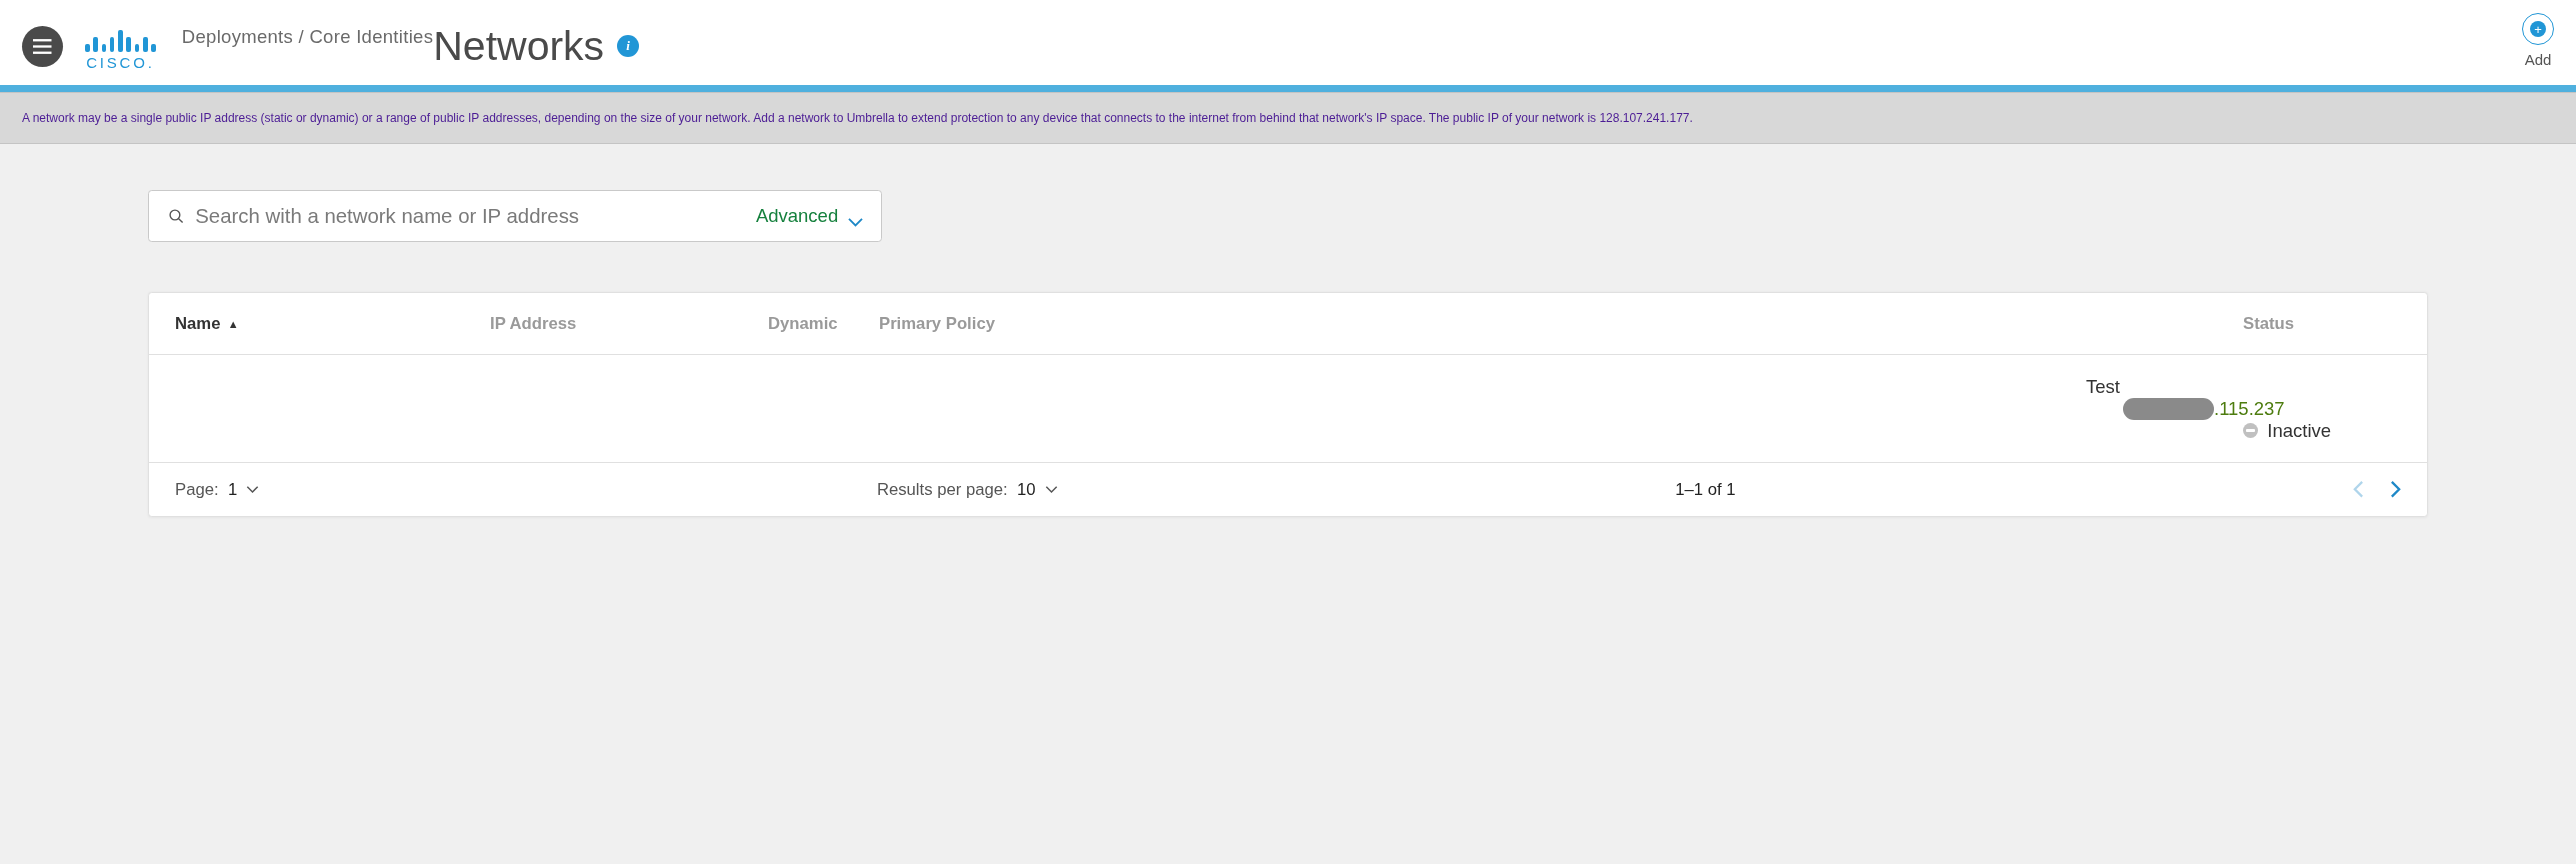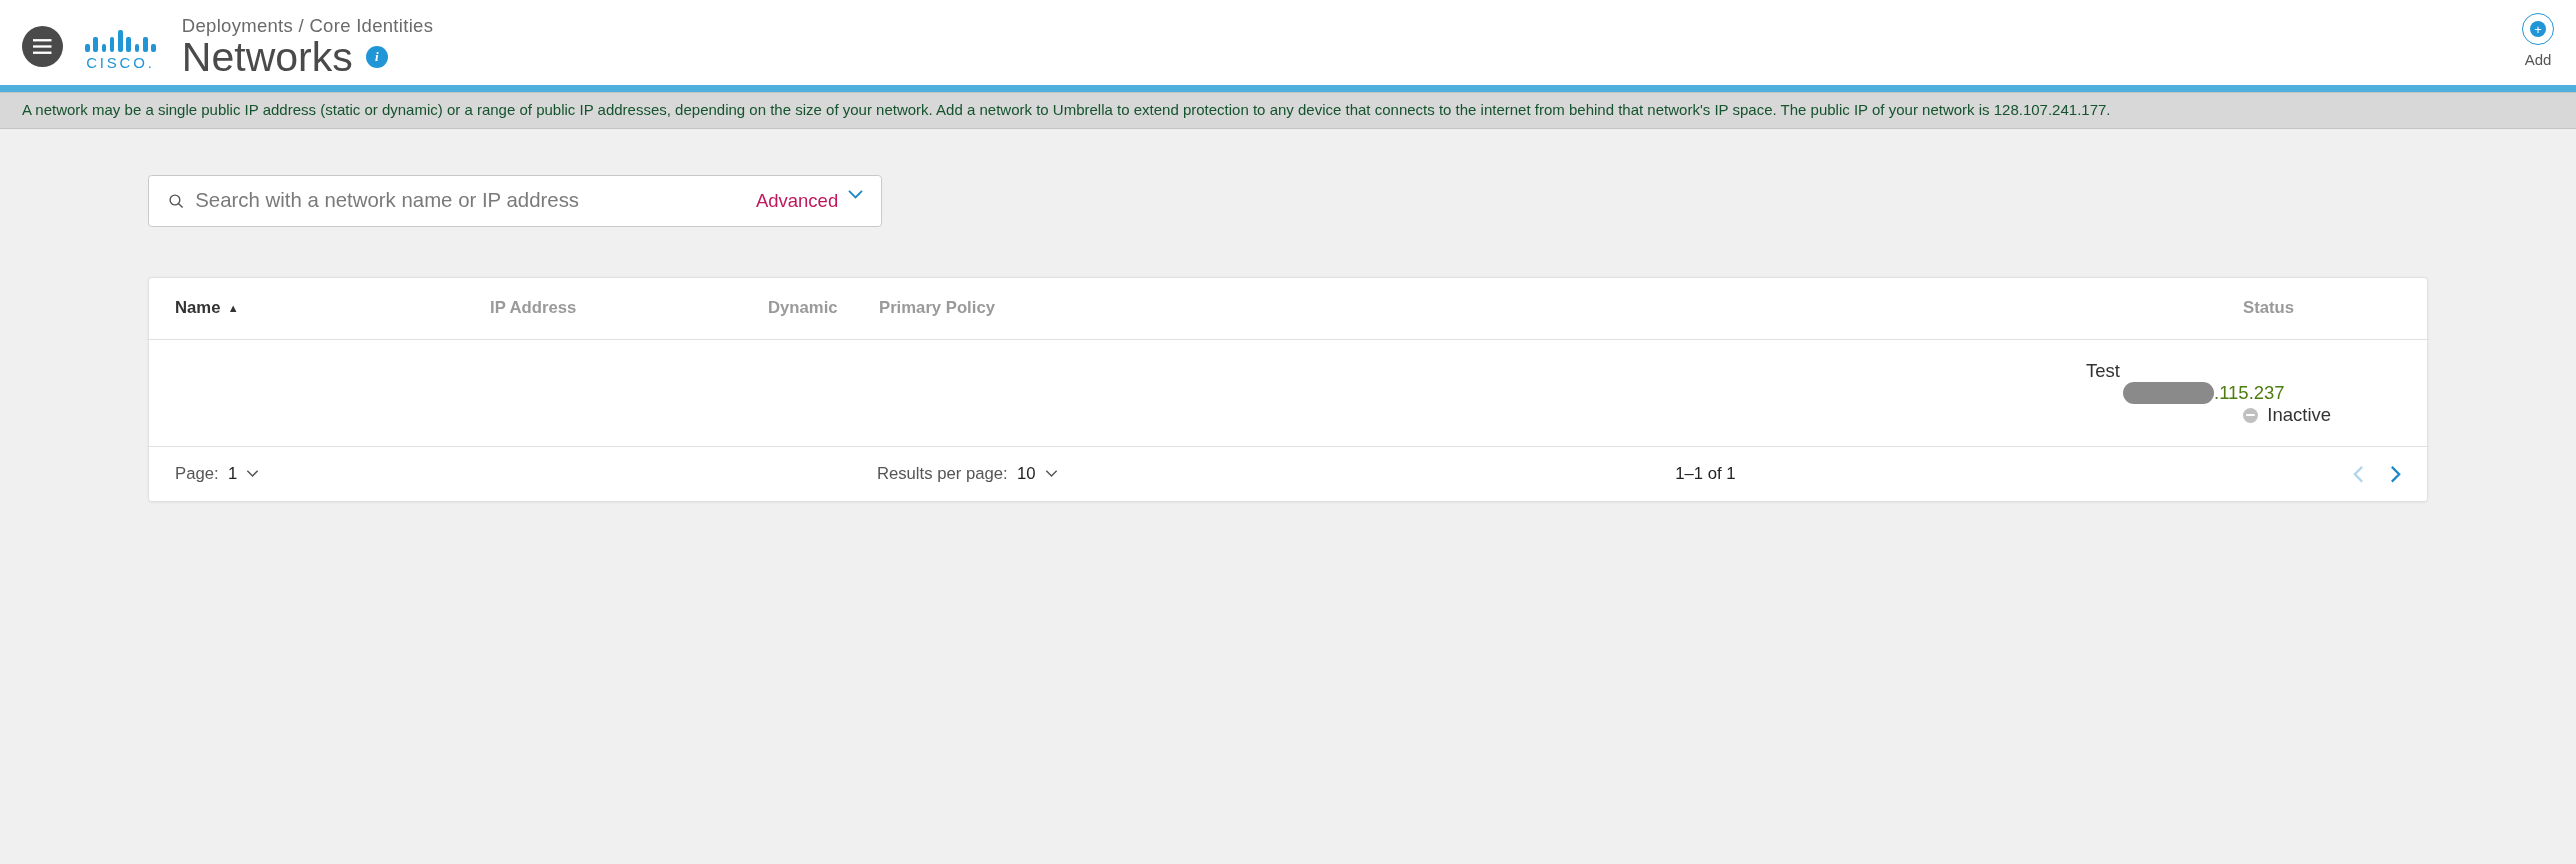--- a/index.html
+++ b/index.html
@@ -49,21 +49,21 @@
       width: 4.6px;
       background: #2196d6;
       border-radius: 1.9px;
     }
     .cisco-text {
       font-size: 15px;
       letter-spacing: 2.8px;
       color: #2196d6;
       font-weight: 400;
     }
-    .header-text { display: flex; flex-direction: column; }
+    .header-text { display: flex; flex-direction: row; }
     .breadcrumb {
       font-size: 18.5px;
       color: #6a6a6a;
       font-weight: 300;
       letter-spacing: 0.3px;
     }
     .page-title-row {
       display: flex;
       align-items: center;
       gap: 13px;
@@ -122,23 +122,23 @@
     }
     .add-label {
       font-size: 15px;
       color: #555;
     }
     .blue-bar { height: 7.4px; background: #4fb0de; }
     .info-banner {
       background: #d8d8d8;
       border-top: 0.9px solid #c4c4c4;
       border-bottom: 0.9px solid #c4c4c4;
-      padding: 6px 22px;
-      font-size: 15px;
-      color: #14532d;
+      padding: 16px 22px;
+      font-size: 12px;
+      color: #4c1d95;
       line-height: 1.5;
       font-weight: 300;
     }
     .content-area { padding: 46px 148px 37px 148px; }
     .search-row {
       background: #fff;
       border: 0.9px solid #c9c9c9;
       border-radius: 3.7px;
       display: flex;
       align-items: center;
@@ -151,24 +151,24 @@
     .search-input {
       flex: 1;
       border: none;
       outline: none;
       font-size: 20.4px;
       color: #3b82f6;
       font-weight: 300;
     }
     .search-input::placeholder { color: #7a7a7a; font-weight: 300; }
     .advanced-link {
-      color: #be185d;
+      color: #15803d;
       font-size: 18.5px;
       display: flex;
-      align-items: flex-start;
+      align-items: flex-end;
       gap: 9.3px;
       cursor: pointer;
       font-weight: 300;
     }
     .chev-down { width: 15px; height: 9.3px; }
     .data-table {
       background: #fff;
       border: 0.9px solid #e0e0e0;
       border-radius: 3.7px;
       box-shadow: 0 0.9px 2.8px rgba(0,0,0,0.05);

